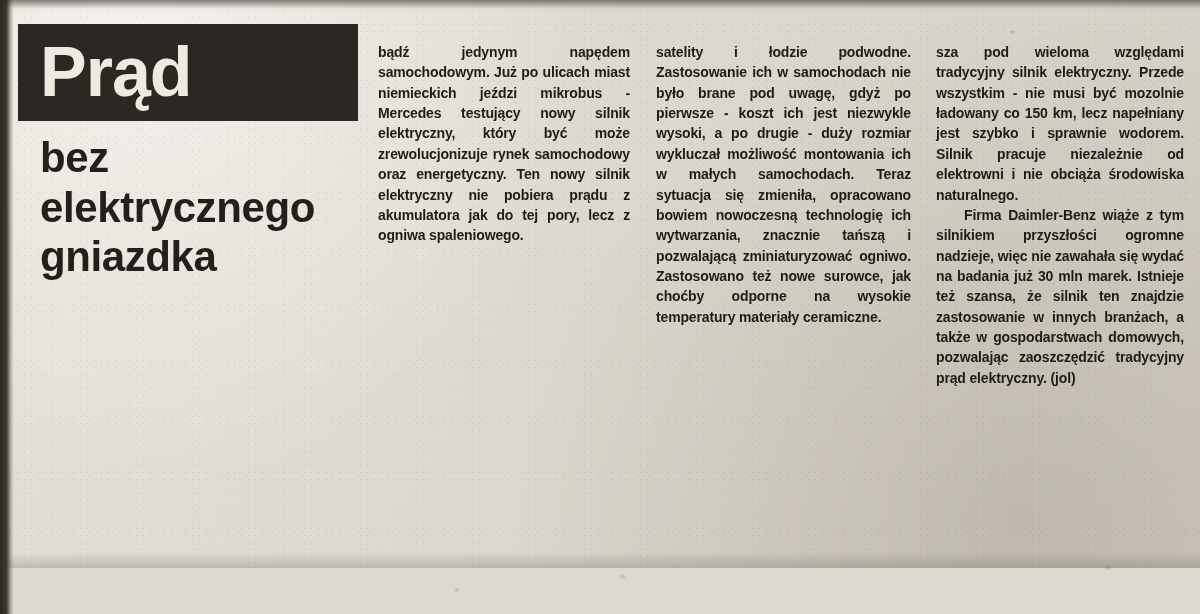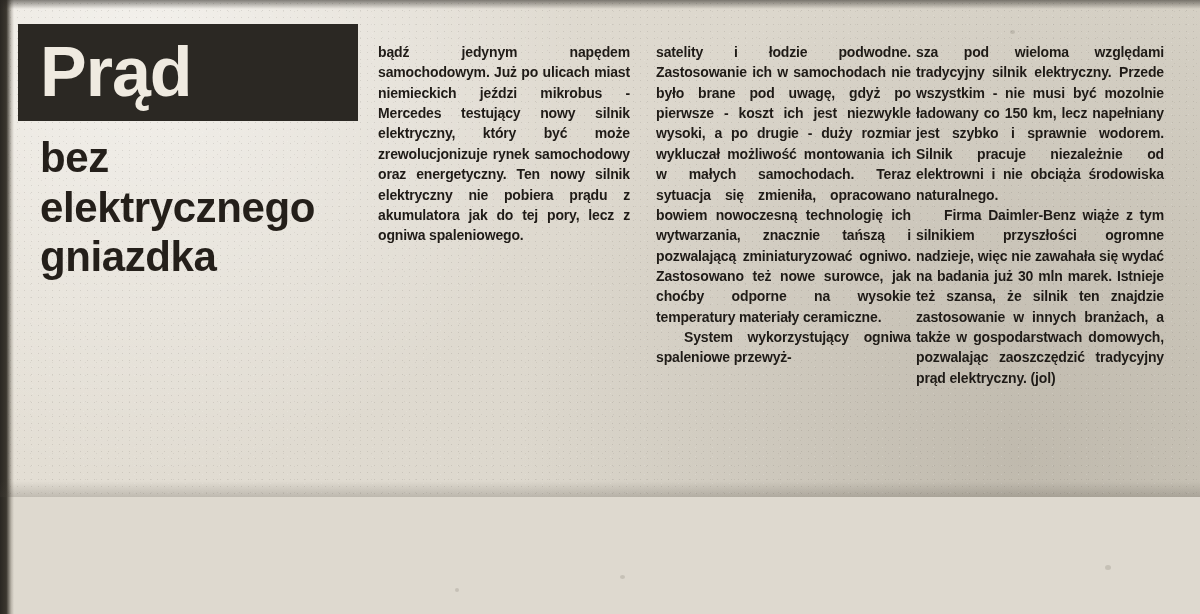--- a/index.html
+++ b/index.html
@@ -10,21 +10,21 @@
     width: 1200px;
     height: 614px;
     overflow: hidden;
     background: #ded9cf;
     font-family: "Liberation Sans", sans-serif;
   }
   
   #page {
     position: relative;
     width: 1200px;
-    height: 497px;
+    height: 568px;
     background:
       radial-gradient(circle at 12% 8%, rgba(255,255,255,0.55), rgba(255,255,255,0) 38%),
       radial-gradient(circle at 85% 92%, rgba(140,132,118,0.30), rgba(255,255,255,0) 45%),
       linear-gradient(115deg, #e6e1d7 0%, #e0dbd1 35%, #d9d4c9 70%, #d3cec2 100%);
     box-sizing: border-box;
   }
   #grain {
     position: absolute;
     inset: 0;
     pointer-events: none;
@@ -98,21 +98,21 @@
     font-size: 14px;
     line-height: 1.455;
     text-align: justify;
     text-justify: inter-word;
     font-weight: 600;
     letter-spacing: -0.15px;
     hyphens: manual;
   }
   #col-1b { left: 378px; width: 252px; top: 42px; }
   #col-2 { left: 656px; width: 255px; }
-  #col-3 { left: 916px; width: 248px; }
+  #col-3 { left: 936px; width: 248px; }
 
   .column p {
     margin: 0;
   }
   .column p.indent {
     text-indent: 28px;
   }
   #lead-wrap {
     position: absolute;
     left: 18px;
@@ -160,21 +160,20 @@
     
     
   </div>
 
   <div class="column" id="col-1b">
     <p>bądź jedynym napędem samochodowym. Już po ulicach miast niemieckich jeździ mikrobus - Mercedes testujący nowy silnik elektryczny, który być może zrewolucjonizuje rynek samochodowy oraz energetyczny. Ten nowy silnik elektryczny nie pobiera prądu z akumulatora jak do tej pory, lecz z ogniwa spaleniowego.</p>
   </div>
 
   <div class="column" id="col-2">
     <p>satelity i łodzie podwodne. Zastosowanie ich w samochodach nie było brane pod uwagę, gdyż po pierwsze - koszt ich jest niezwykle wysoki, a po drugie - duży rozmiar wykluczał możliwość montowania ich w małych samochodach. Teraz sytuacja się zmieniła, opracowano bowiem nowoczesną technologię ich wytwarzania, znacznie tańszą i pozwalającą zminiaturyzować ogniwo. Zastosowano też nowe surowce, jak choćby odporne na wysokie temperatury materiały ceramiczne.</p>
-    <p class="indent">System wykorzystujący ogniwa spaleniowe przewyż-</p>
   </div>
 
   <div class="column" id="col-3">
     <p>sza pod wieloma względami tradycyjny silnik elektryczny. Przede wszystkim - nie musi być mozolnie ładowany co 150 km, lecz napełniany jest szybko i sprawnie wodorem. Silnik pracuje niezależnie od elektrowni i nie obciąża środowiska naturalnego.</p>
     <p class="indent"><span>Firma Daimler-Benz wiąże z tym silnikiem przyszłości ogromne nadzieje, więc nie zawahała się wydać na badania już 30 mln marek. Istnieje też szansa, że silnik ten znajdzie zastosowanie w innych branżach, a także w gospodarstwach domowych, pozwalając zaoszczędzić tradycyjny prąd elektryczny.</span> <span class="byline">(jol)</span></p>
   </div>
 
 </div>
 
 </body></html>

